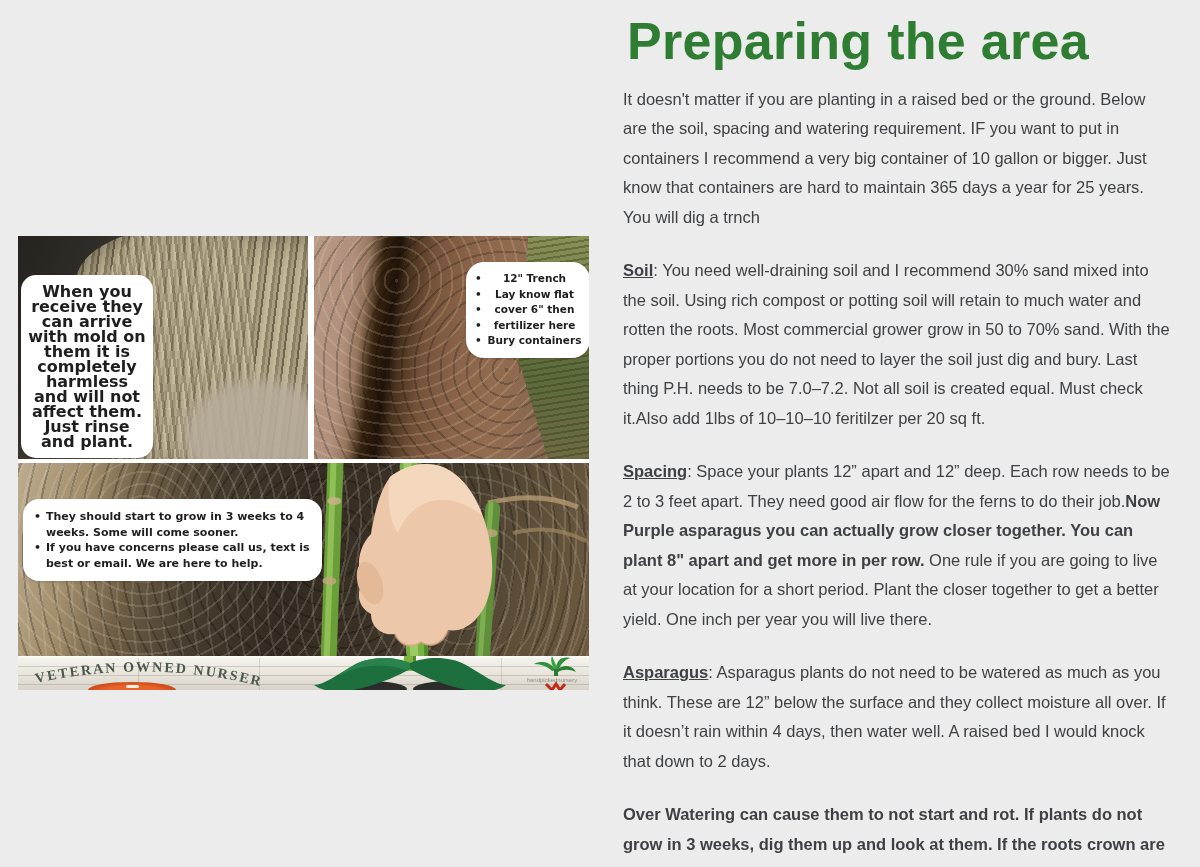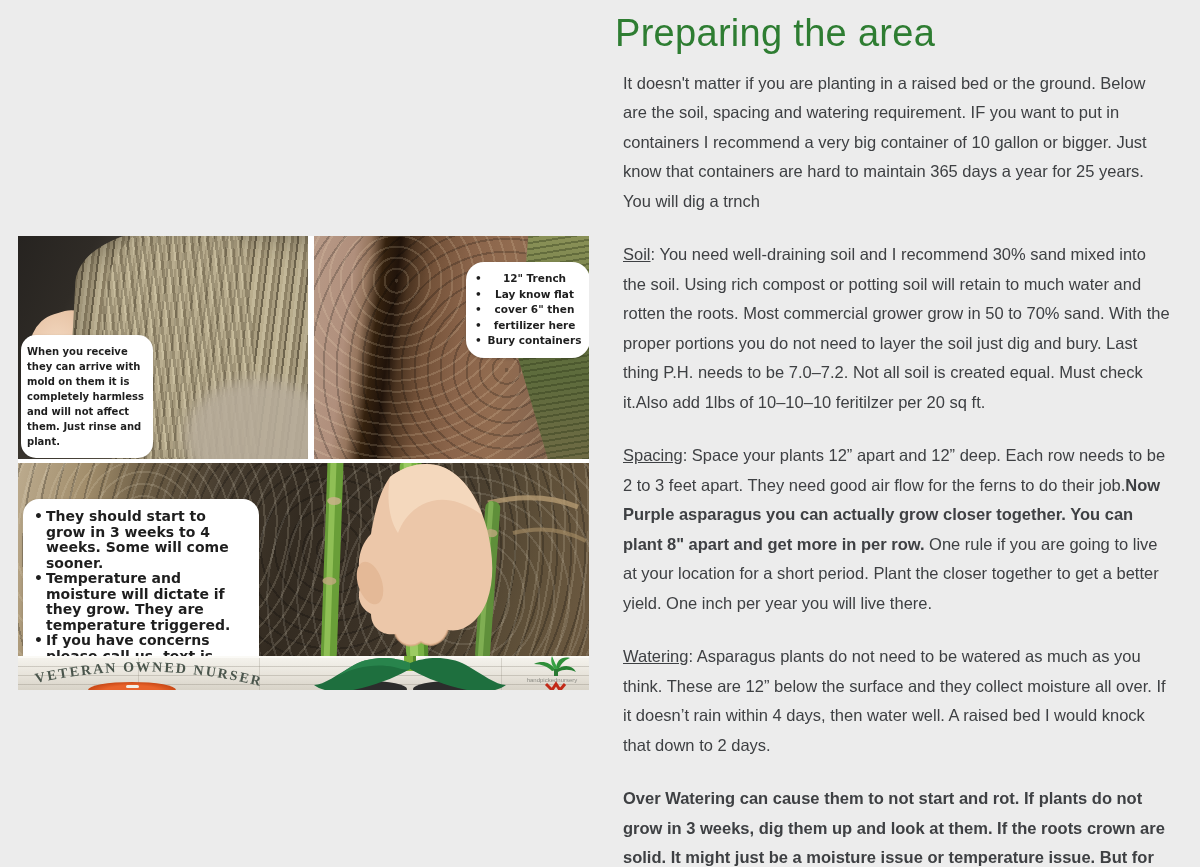--- a/index.html
+++ b/index.html
@@ -57,25 +57,25 @@
       repeating-radial-gradient(circle at 22% 30%, rgba(235,225,200,.16) 0 2px, transparent 2px 12px),
       repeating-radial-gradient(circle at 78% 70%, rgba(245,240,225,.12) 0 2px, transparent 2px 15px),
       repeating-radial-gradient(circle at 55% 45%, rgba(0,0,0,.22) 0 2px, transparent 2px 14px);}
   .plant-art{position:absolute;inset:0;}
 
   
   .callout{position:absolute;background:#ffffff;color:#1e1e1e;
       font-family:"DejaVu Sans","Liberation Sans",sans-serif;font-weight:bold;
       box-shadow:0 1px 3px rgba(0,0,0,.18);}
   .callout-receive{left:3px;bottom:1px;width:120px;border-radius:15px;
-      padding:9px 6px;font-size:10px;line-height:15px;}
+      padding:9px 6px;font-size:16px;line-height:15px;text-align:center;}
   .callout-trench{left:152px;top:26px;width:110px;border-radius:18px;
       padding:9px 8px 9px 6px;font-size:10.5px;line-height:15.5px;}
-  .callout-growth{left:5px;top:36px;width:236px;border-radius:16px;
-      padding:10px 10px 10px 8px;font-size:14px;line-height:15.5px;box-sizing:border-box;}
+  .callout-growth{left:5px;top:36px;width:299px;border-radius:16px;
+      padding:10px 10px 10px 8px;font-size:11px;line-height:15.5px;box-sizing:border-box;}
   .callout ul{margin:0;padding:0;list-style:none;}
   .callout li{position:relative;padding-left:15px;}
   .callout li::before{content:"\2022";position:absolute;left:3px;top:0;}
   .callout-trench li{text-align:center;}
   .callout-growth li{text-align:left;}
 
   
   .banner{position:absolute;left:0;top:420px;width:571px;height:34px;overflow:hidden;}
   .banner-wood{position:absolute;inset:0;border-top:2px solid #fbfaf6;box-sizing:border-box;
       background:
@@ -86,25 +86,25 @@
   .banner-mustache{position:absolute;left:292px;bottom:-1px;}
   .banner-redarc{position:absolute;left:70px;bottom:0;width:88px;height:8px;
       background:radial-gradient(ellipse at 50% 120%, #e8632b 0 45%, #c2410f 80%);
       border-radius:100% 100% 0 0 / 200% 200% 0 0;}
   .banner-redarc .mark{position:absolute;left:38px;top:3px;width:13px;height:3px;background:#f3efe6;border-radius:2px;}
   .banner-logo{position:absolute;left:498px;top:0;}
 
   
   .article{position:absolute;left:611px;top:12px;width:573px;
       color:#3e4043;font-size:16.5px;line-height:29.5px;}
-  .article h1{margin:0 4px 13px;font-size:38px;line-height:1.15;color:#2e7d32;
-      font-weight:normal;letter-spacing:.3px;}
+  .article h1{margin:0 16px 13px;font-size:52px;line-height:1.15;color:#2e7d32;
+      font-weight:bold;letter-spacing:.3px;}
   .article p{margin:0 12px 24px;}
   .article p:last-child{margin-bottom:0;}
-  .lbl{font-weight:normal;text-decoration:underline;}
+  .lbl{font-weight:bold;text-decoration:underline;}
   .bold-par{font-weight:bold;}
   .b{font-weight:bold;}
 </style>
 </head>
 <body>
 
 <div class="collage">
 
   <div class="photo photo-roots">
     <div class="layer roots-bg"></div>
@@ -170,21 +170,20 @@
         <path d="M372 14 C 392 -2 420 -4 438 12 C 450 22 458 36 464 52
                  C 448 40 430 34 414 38 C 398 42 386 54 380 70
                  C 372 58 368 38 372 14 Z" fill="#f6dcc2" opacity=".8"></path>
         <path d="M430 167 C 426 180 413 186 403 179 C 393 186 381 182 377 171" fill="none" stroke="#d8a985" stroke-width="2" opacity=".7"></path>
         <ellipse cx="352" cy="120" rx="12" ry="22" fill="#e4b997" transform="rotate(-18 352 120)"></ellipse>
       </g>
     </svg>
     <div class="callout callout-growth">
       <ul>
           <li>They should start to grow in 3 weeks to 4 weeks. Some will come sooner.</li>
-          <li>Temperature and moisture will dictate if they grow. They are temperature triggered.</li>
           <li>If you have concerns please call us, text is best or email. We are here to help.</li>
         </ul>
     </div>
   </div>
 
   <div class="banner">
     <div class="banner-wood"></div>
 
     <svg class="banner-arch" width="250" height="33" viewBox="0 0 250 33">
       <path id="archPath" d="M 8 27 Q 122 2 236 31" fill="none"></path>
@@ -225,16 +224,16 @@
 
 <div class="article">
   <h1>Preparing the area</h1>
 
   <p>It doesn't matter if you are planting in a raised bed or the ground. Below are the soil, spacing and watering requirement. IF you want to put in containers I recommend a very big container of 10 gallon or bigger. Just know that containers are hard to maintain 365 days a year for 25 years. You will dig a trnch</p>
 
   <p><span class="lbl">Soil</span><span>: You need well-draining soil and I recommend 30% sand mixed into the soil. Using rich compost or potting soil will retain to much water and rotten the roots. Most commercial grower grow in 50 to 70% sand. With the proper portions you do not need to layer the soil just dig and bury. Last thing P.H. needs to be 7.0–7.2. Not all soil is created equal. Must check it.Also add 1lbs of 10–10–10  feritilzer per 20 sq ft.</span></p>
 
   <p><span class="lbl">Spacing</span><span>:  Space your plants 12” apart and 12” deep. Each row needs to be 2 to 3 feet apart. They need good air flow for the ferns to do their job.</span><span class="b">Now Purple asparagus you can actually grow closer together. You can plant 8" apart and get more in per row.</span><span> One rule if you are going to live at your location for a short period. Plant the closer together to get a better yield. One inch per year you will live there.</span></p>
 
-  <p><span class="lbl">Watering</span><span>: Asparagus plants do not need to be watered as much as you think. These are 12” below the surface and they collect moisture all over. If it doesn’t rain within 4 days, then water well. A raised bed I would knock that down to 2 days.</span></p>
+  <p><span class="lbl">Asparagus</span><span>: Asparagus plants do not need to be watered as much as you think. These are 12” below the surface and they collect moisture all over. If it doesn’t rain within 4 days, then water well. A raised bed I would knock that down to 2 days.</span></p>
 
   <p class="bold-par">Over Watering can cause them to not start and rot. If plants do not grow in 3 weeks, dig them up and look at them. If the roots crown are solid. It might just be a moisture issue or temperature issue. But for long periods of high moisture they can rot. During winter you want it to be on the dryer side. Freezing can make them crowns burst if it freezes.</p>
 </div>
 
 </body></html>

